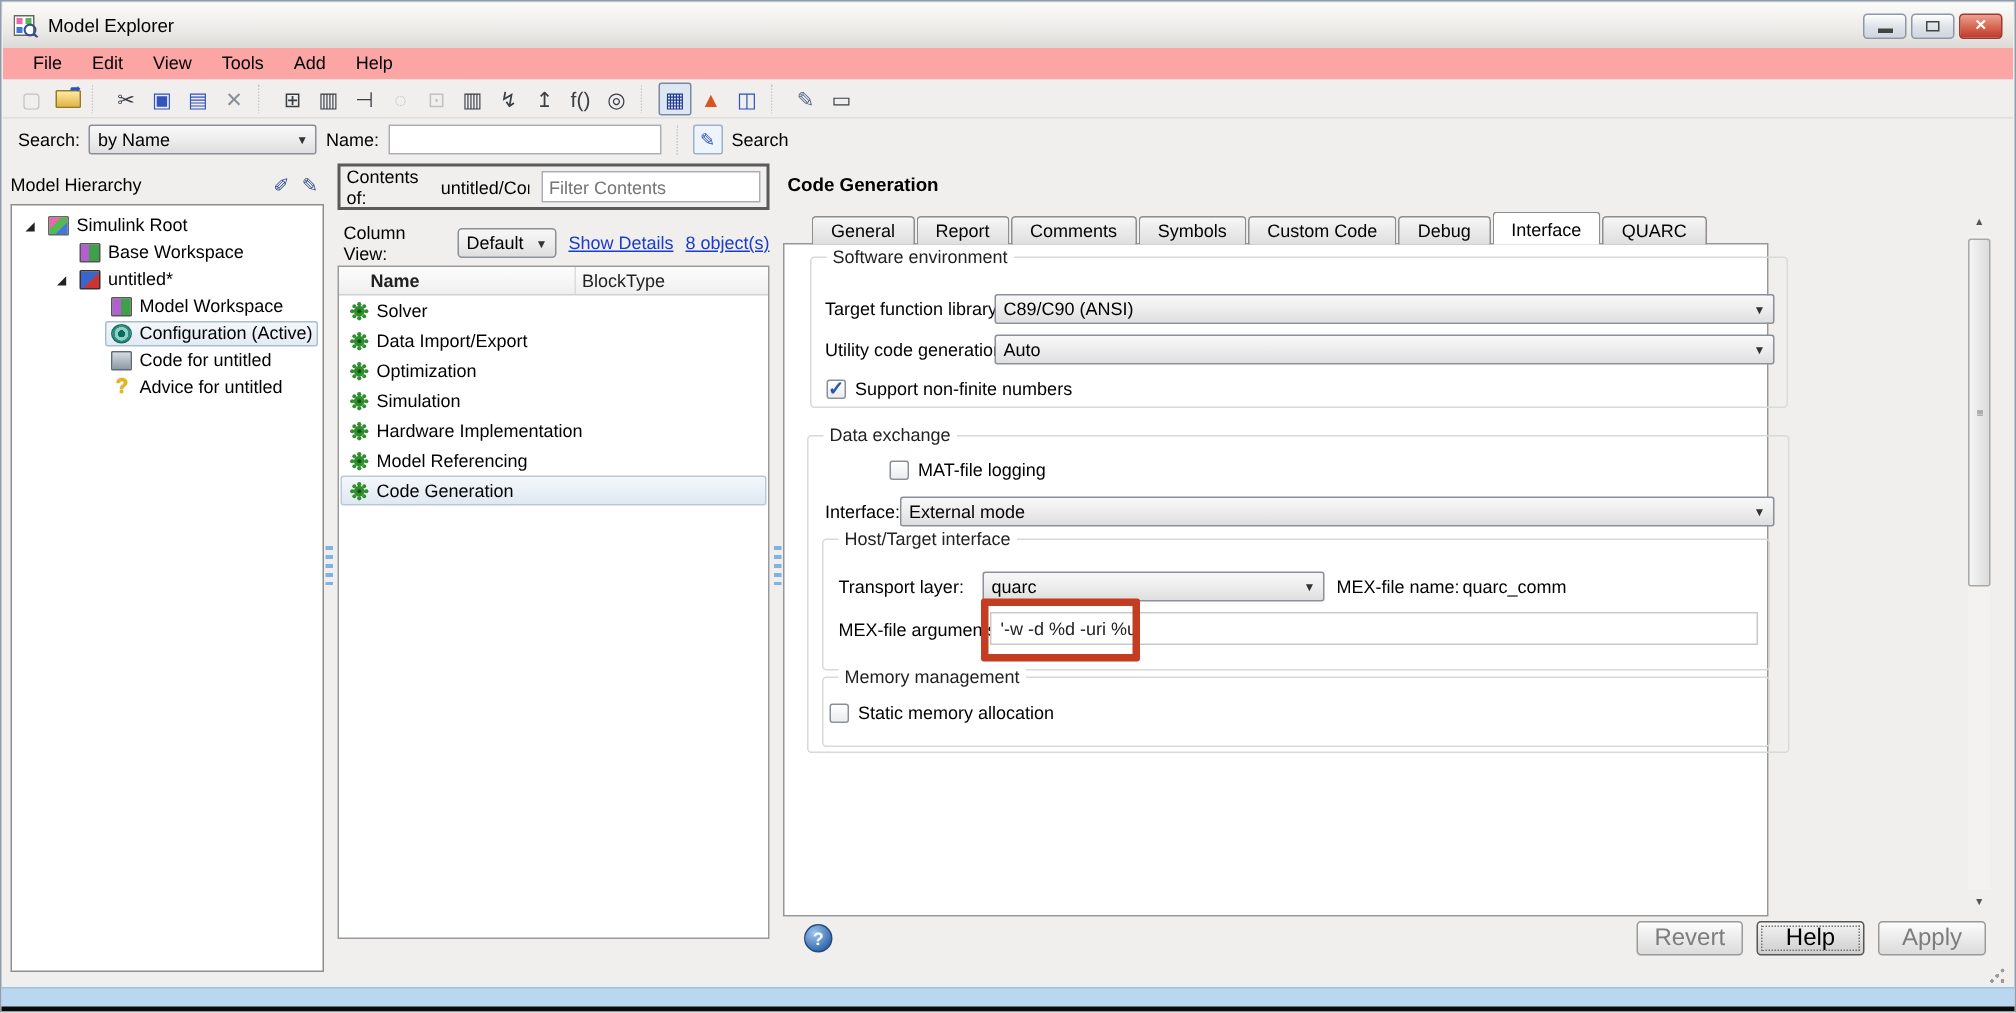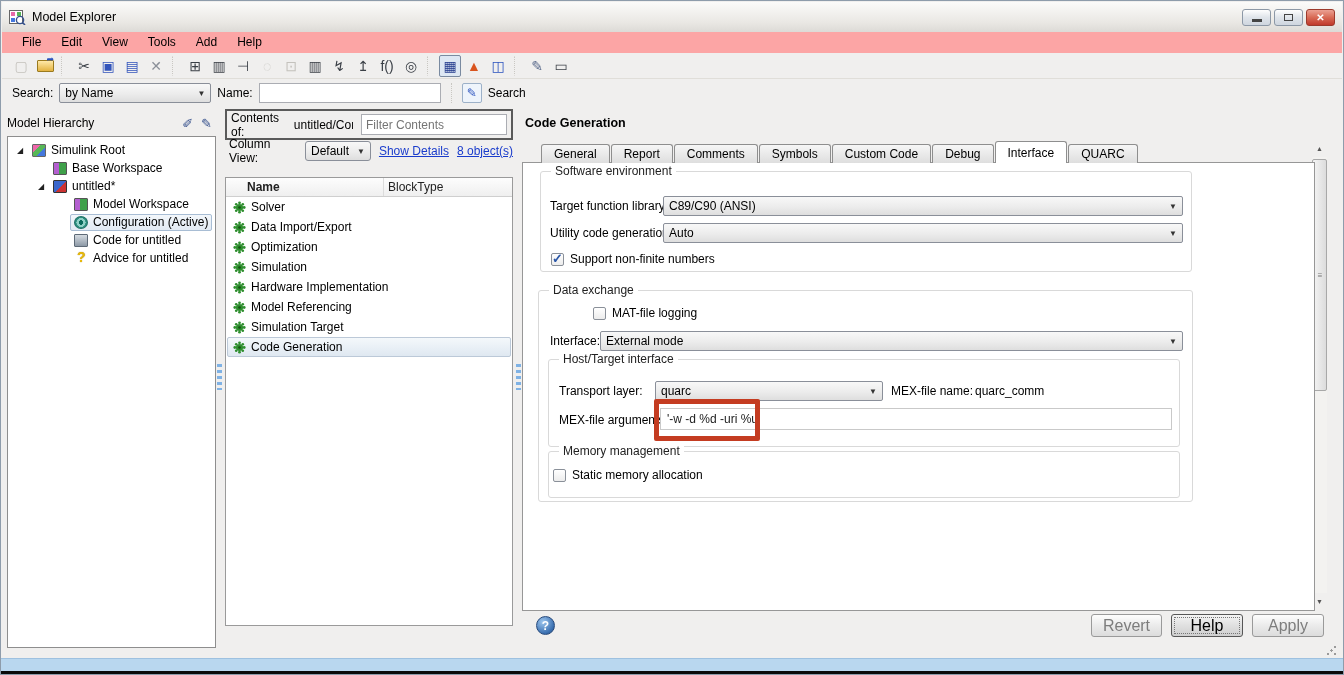--- a/index.html
+++ b/index.html
@@ -78,41 +78,41 @@
   
   .splitter { position:absolute; top:363px; width:5px; height:26px;
     background:repeating-linear-gradient(#7fb2e5 0 3px, transparent 3px 6px); }
 
   
   .contents-of-box { position:absolute; left:224px; top:108px; width:288px; height:31px; border:2px solid #5a5a5a; background:#f0efee;
     display:flex; align-items:center; padding:0 4px; }
   .contents-of-label { margin-right:6px; }
   .contents-of-value { margin-right:8px; white-space:nowrap; overflow:hidden; }
   .filter-input { width:146px; flex:0 0 146px; margin-left:auto; height:21px; color:#9a9a9a; }
-  .colview-row { position:absolute; left:228px; top:138px; width:284px; height:24px; display:flex; align-items:center; gap:8px; }
+  .colview-row { position:absolute; left:228px; top:149px; width:284px; height:24px; display:flex; align-items:center; gap:8px; }
   .colview-combo { width:66px; border-radius:3px; }
   .link { color:#1a3ccc; text-decoration:underline; white-space:nowrap; }
   .table-box { position:absolute; left:224px; top:176px; width:288px; height:449px; background:#fff; border:1px solid #9a9a9a; }
   .table-header { height:19px; background:linear-gradient(#fdfdfd,#efefef); border-bottom:1px solid #cfcfcf; display:flex; align-items:center; position:relative; }
   .th-name { padding-left:21px; width:157px; color:#222;font-weight:bold; }
   .th-block { padding-left:4px; border-left:1px solid #dcdcdc; color:#222; height:100%; display:flex; align-items:center; }
   .trow { height:20px; display:flex; align-items:center; padding-left:5px; margin:0 1px; border:1px solid transparent; }
   .trow.selected { background:linear-gradient(#f4f8fb,#dfe8f1); border:1px solid #bcc9d8; border-radius:2px; }
   .gear-svg { width:13px; height:13px; margin-right:5px; flex:0 0 13px; }
   .bottom-tabs { position:absolute; left:224px; top:625px; height:22px; display:flex; }
   .btab { padding:3px 14px 4px 14px; border:1px solid #9a9a9a; border-top:none; background:linear-gradient(#e9e9e9,#d8d8d8); margin-right:2px; font-size:12px; }
   .btab.active { background:#f0efee; border-top:none; border-bottom:1px solid #f0efee; }
 
   
   .dialog-title { position:absolute; left:524px; top:115px; font-weight:bold; font-size:12.5px; }
   .tabs-row { position:absolute; left:540px; top:140px; height:22px; display:flex; align-items:flex-end; z-index:2; }
   .tab { height:19px; padding:2px 12px 0 12px; border:1px solid #8e8e8e; border-bottom:none; border-radius:3px 3px 0 0;
     background:linear-gradient(#f6f6f6,#dedede); margin-right:1px; font-size:12px; }
   .tab.active { height:22px; background:#fff; padding-top:4px; position:relative; z-index:3;text-align:right; }
-  .dialog { position:absolute; left:521px; top:161px; width:793px; height:449px; background:#fff; border:1px solid #979797; z-index:1; }
+  .dialog { position:absolute; left:521px; top:161px; width:657px; height:449px; background:#fff; border:1px solid #979797; z-index:1; }
   .group { position:absolute; border:1px solid #d9d9d9; border-radius:3px; }
   .glabel { position:absolute; top:-8px; left:10px; background:#fff; padding:0 4px; font-size:12px; color:#222; white-space:nowrap; }
   .flabel { position:absolute; white-space:nowrap; }
   .combo-abs { position:absolute; }
   .checkbox { width:13px; height:13px; border:1px solid #8a9099; background:linear-gradient(#fff,#ececec); display:inline-block; position:relative; border-radius:2px; flex:0 0 13px; }
   .checkbox.checked::after { content:"✓"; position:absolute; left:0px; top:-3px; font-size:13px; font-weight:bold; color:#2b57a8; }
   .check-row { position:absolute; display:flex; align-items:center; gap:6px; white-space:nowrap; }
   .mex-args-input { position:absolute; border:1px solid #c9c9c9; background:#fff; height:22px; padding:0 6px; font-family:"Liberation Sans",sans-serif; font-size:12px; color:#222; }
   .annotation-box { position:absolute; border:5px solid #c43c21; border-radius:2px; z-index:6; background:transparent; }
 
@@ -407,37 +407,20 @@
               <circle cx="9.8" cy="3.2" r="1.3"></circle>
               <circle cx="3.2" cy="9.8" r="1.3"></circle>
               <circle cx="9.8" cy="9.8" r="1.3"></circle>
               <circle cx="6.5" cy="6.5" r="3.6"></circle>
             </g>
             <circle cx="6.5" cy="6.5" r="1.3" fill="#145214"></circle>
           </svg>
           <span>Model Referencing</span>
         </div>
 
-        <div class="trow">
-          <svg class="gear-svg" viewBox="0 0 13 13">
-            <g fill="#2f8f2f">
-              <circle cx="6.5" cy="1.8" r="1.4"></circle>
-              <circle cx="6.5" cy="11.2" r="1.4"></circle>
-              <circle cx="1.8" cy="6.5" r="1.4"></circle>
-              <circle cx="11.2" cy="6.5" r="1.4"></circle>
-              <circle cx="3.2" cy="3.2" r="1.3"></circle>
-              <circle cx="9.8" cy="3.2" r="1.3"></circle>
-              <circle cx="3.2" cy="9.8" r="1.3"></circle>
-              <circle cx="9.8" cy="9.8" r="1.3"></circle>
-              <circle cx="6.5" cy="6.5" r="3.6"></circle>
-            </g>
-            <circle cx="6.5" cy="6.5" r="1.3" fill="#145214"></circle>
-          </svg>
-          <span>Simulation Target</span>
-        </div>
 
         <div class="trow selected">
           <svg class="gear-svg" viewBox="0 0 13 13">
             <g fill="#2f8f2f">
               <circle cx="6.5" cy="1.8" r="1.4"></circle>
               <circle cx="6.5" cy="11.2" r="1.4"></circle>
               <circle cx="1.8" cy="6.5" r="1.4"></circle>
               <circle cx="11.2" cy="6.5" r="1.4"></circle>
               <circle cx="3.2" cy="3.2" r="1.3"></circle>
               <circle cx="9.8" cy="3.2" r="1.3"></circle>

